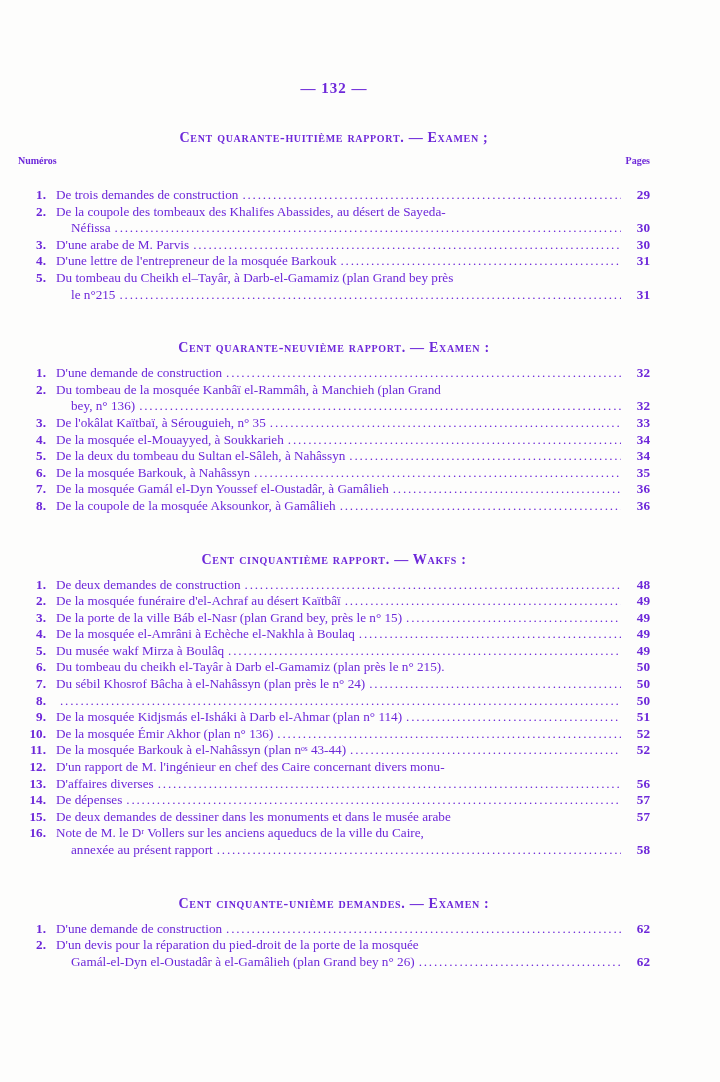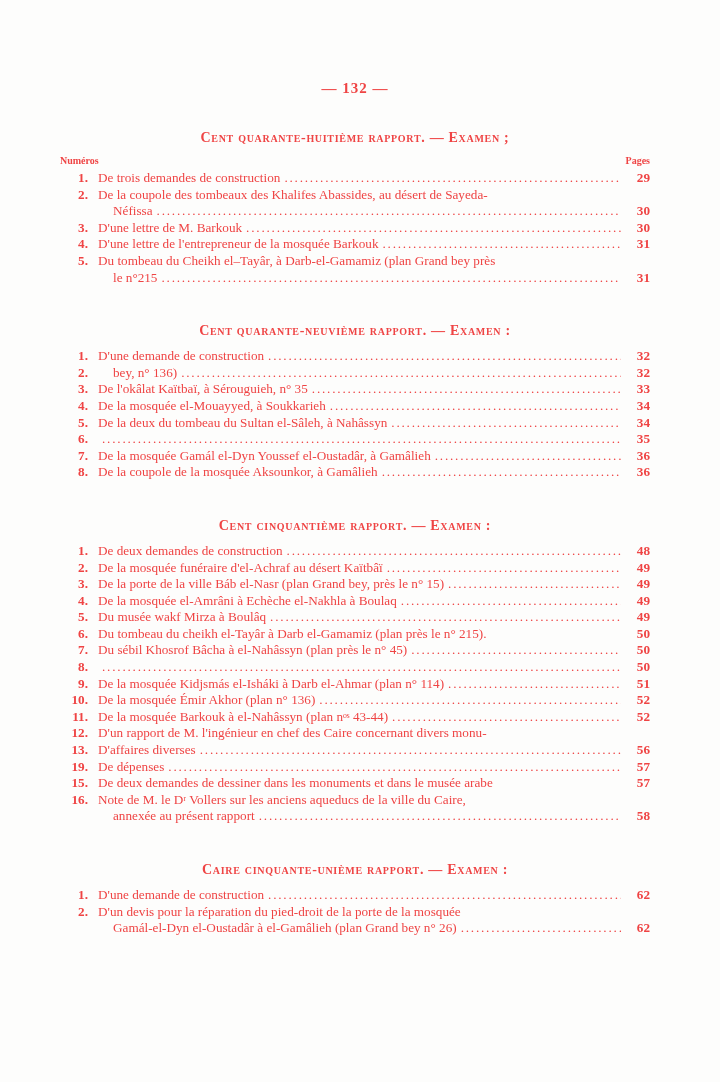--- a/index.html
+++ b/index.html
@@ -2,23 +2,23 @@
 <html><head>
 <meta charset="utf-8">
 <style>
   html,body{margin:0;padding:0;background:#e9e7e2;}
   .page{
     position:relative;
     width:720px;height:1082px;
     margin:0 auto;
     background:#fdfdfc;
     box-sizing:border-box;
-    padding:80px 70px 0 60px;
+    padding:80px 70px 0 18px;
     font-family:"Liberation Serif","DejaVu Serif",serif;
-    color:#ef4444;
+    color:#6d28d9;
     overflow:hidden;
   }
   .page-number{
     text-align:center;
     font-size:15px;
     font-weight:700;
     letter-spacing:1px;
   }
   .section-heading{
     text-align:center;
@@ -28,21 +28,21 @@
     letter-spacing:.7px;
     margin:37px 0 9px 0;
   }
   .section:first-child .section-heading{margin-top:33px;}
   .col-headers{
     display:flex;
     justify-content:space-between;
     align-items:flex-end;
     font-size:10px;
     font-weight:700;
-    margin:0 0 4px 0;
+    margin:0 0 21px 0;
   }
   .entry{
     display:flex;
     font-size:13.2px;
     line-height:16.6px;
   }
   .num{
     flex:none;
     width:28px;
     text-align:right;
@@ -117,21 +117,21 @@
     <span class="leader"></span>
     <span class="page-col">30</span>
   </div>
 </div>
   </div>
 
   <div class="entry">
     <span class="num">3.</span>
     <div class="entry-body">
   <div class="line">
-    <span class="line-text">D'une lettre de M. Barkouk</span>
+    <span class="line-text">D'une arabe de M. Parvis</span>
     <span class="leader"></span>
     <span class="page-col">30</span>
   </div>
 </div>
   </div>
 
   <div class="entry">
     <span class="num">4.</span>
     <div class="entry-body">
   <div class="line">
@@ -172,20 +172,25 @@
     <span class="line-text">D'une demande de construction</span>
     <span class="leader"></span>
     <span class="page-col">32</span>
   </div>
 </div>
   </div>
 
   <div class="entry">
     <span class="num">2.</span>
     <div class="entry-body">
+  <div class="line">
+    <span class="line-text">Du tombeau de la mosquée Kanbâï el-Rammâh, à Manchieh (plan Grand</span>
+    <span class="leader no-dots"></span>
+    <span class="page-col"></span>
+  </div>
 
   <div class="line cont">
     <span class="line-text">bey, n° 136)</span>
     <span class="leader"></span>
     <span class="page-col">32</span>
   </div>
 </div>
   </div>
 
   <div class="entry">
@@ -218,20 +223,21 @@
     <span class="leader"></span>
     <span class="page-col">34</span>
   </div>
 </div>
   </div>
 
   <div class="entry">
     <span class="num">6.</span>
     <div class="entry-body">
   <div class="line">
+    <span class="line-text">De la mosquée Barkouk, à Nahâssyn</span>
     <span class="leader"></span>
     <span class="page-col">35</span>
   </div>
 </div>
   </div>
 
   <div class="entry">
     <span class="num">7.</span>
     <div class="entry-body">
   <div class="line">
@@ -249,21 +255,21 @@
     <span class="line-text">De la coupole de la mosquée Aksounkor, à Gamâlieh</span>
     <span class="leader"></span>
     <span class="page-col">36</span>
   </div>
 </div>
   </div>
 </div>
   </section>
 
   <section class="section">
-    <h2 class="section-heading">Cent cinquantième rapport. — Examen :</h2>
+    <h2 class="section-heading">Cent cinquantième rapport. — Wakfs :</h2>
 
     <div class="entries">
   <div class="entry">
     <span class="num">1.</span>
     <div class="entry-body">
   <div class="line">
     <span class="line-text">De deux demandes de construction</span>
     <span class="leader"></span>
     <span class="page-col">48</span>
   </div>
@@ -322,21 +328,21 @@
     <span class="leader no-dots"></span>
     <span class="page-col">50</span>
   </div>
 </div>
   </div>
 
   <div class="entry">
     <span class="num">7.</span>
     <div class="entry-body">
   <div class="line">
-    <span class="line-text">Du sébil Khosrof Bâcha à el-Nahâssyn (plan près le n° 45)</span>
+    <span class="line-text">Du sébil Khosrof Bâcha à el-Nahâssyn (plan près le n° 24)</span>
     <span class="leader"></span>
     <span class="page-col">50</span>
   </div>
 </div>
   </div>
 
   <div class="entry">
     <span class="num">8.</span>
     <div class="entry-body">
   <div class="line">
@@ -396,21 +402,21 @@
     <div class="entry-body">
   <div class="line">
     <span class="line-text">D'affaires diverses</span>
     <span class="leader"></span>
     <span class="page-col">56</span>
   </div>
 </div>
   </div>
 
   <div class="entry">
-    <span class="num">19.</span>
+    <span class="num">14.</span>
     <div class="entry-body">
   <div class="line">
     <span class="line-text">De dépenses</span>
     <span class="leader"></span>
     <span class="page-col">57</span>
   </div>
 </div>
   </div>
 
   <div class="entry">
@@ -437,21 +443,21 @@
     <span class="line-text">annexée au présent rapport</span>
     <span class="leader"></span>
     <span class="page-col">58</span>
   </div>
 </div>
   </div>
 </div>
   </section>
 
   <section class="section">
-    <h2 class="section-heading">Caire cinquante-unième rapport. — Examen :</h2>
+    <h2 class="section-heading">Cent cinquante-unième demandes. — Examen :</h2>
 
     <div class="entries">
   <div class="entry">
     <span class="num">1.</span>
     <div class="entry-body">
   <div class="line">
     <span class="line-text">D'une demande de construction</span>
     <span class="leader"></span>
     <span class="page-col">62</span>
   </div>

